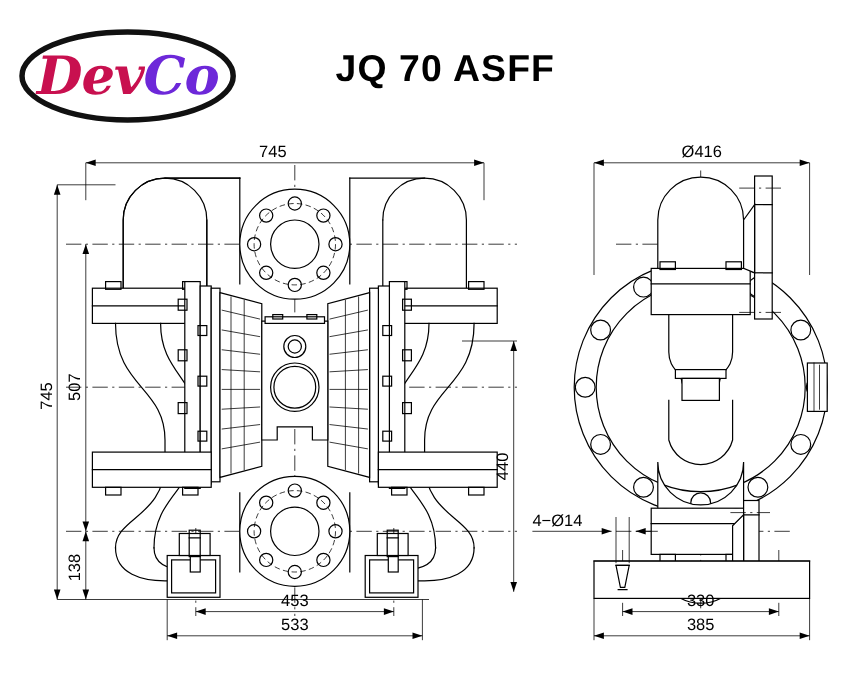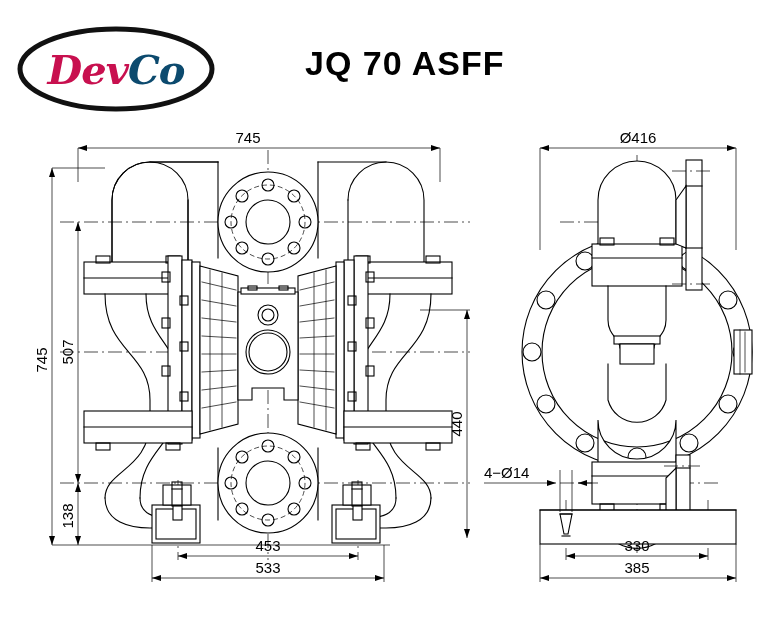--- a/index.html
+++ b/index.html
@@ -36,26 +36,26 @@
   }
   .logo-text {
     position: absolute;
     left: 0; top: 0;
     width: 200px; height: 86px;
     display: flex;
     align-items: center;
     justify-content: center;
     font-family: "DejaVu Serif", serif;
     font-style: italic;
-    font-size: 40px;
+    font-size: 48px;
     font-weight: bold;
     letter-spacing: -1px;
   }
   .logo-dev { color: #c8104f; }
-  .logo-co  { color: #0c4a6e; }
+  .logo-co  { color: #6d28d9; }
   .title {
     position: absolute;
     left: 305px;
     top: 44px;
     font-family: "Liberation Sans", sans-serif;
     font-weight: bold;
     font-size: 34px;
     letter-spacing: 1px;
     color: #000000;
     white-space: nowrap;

